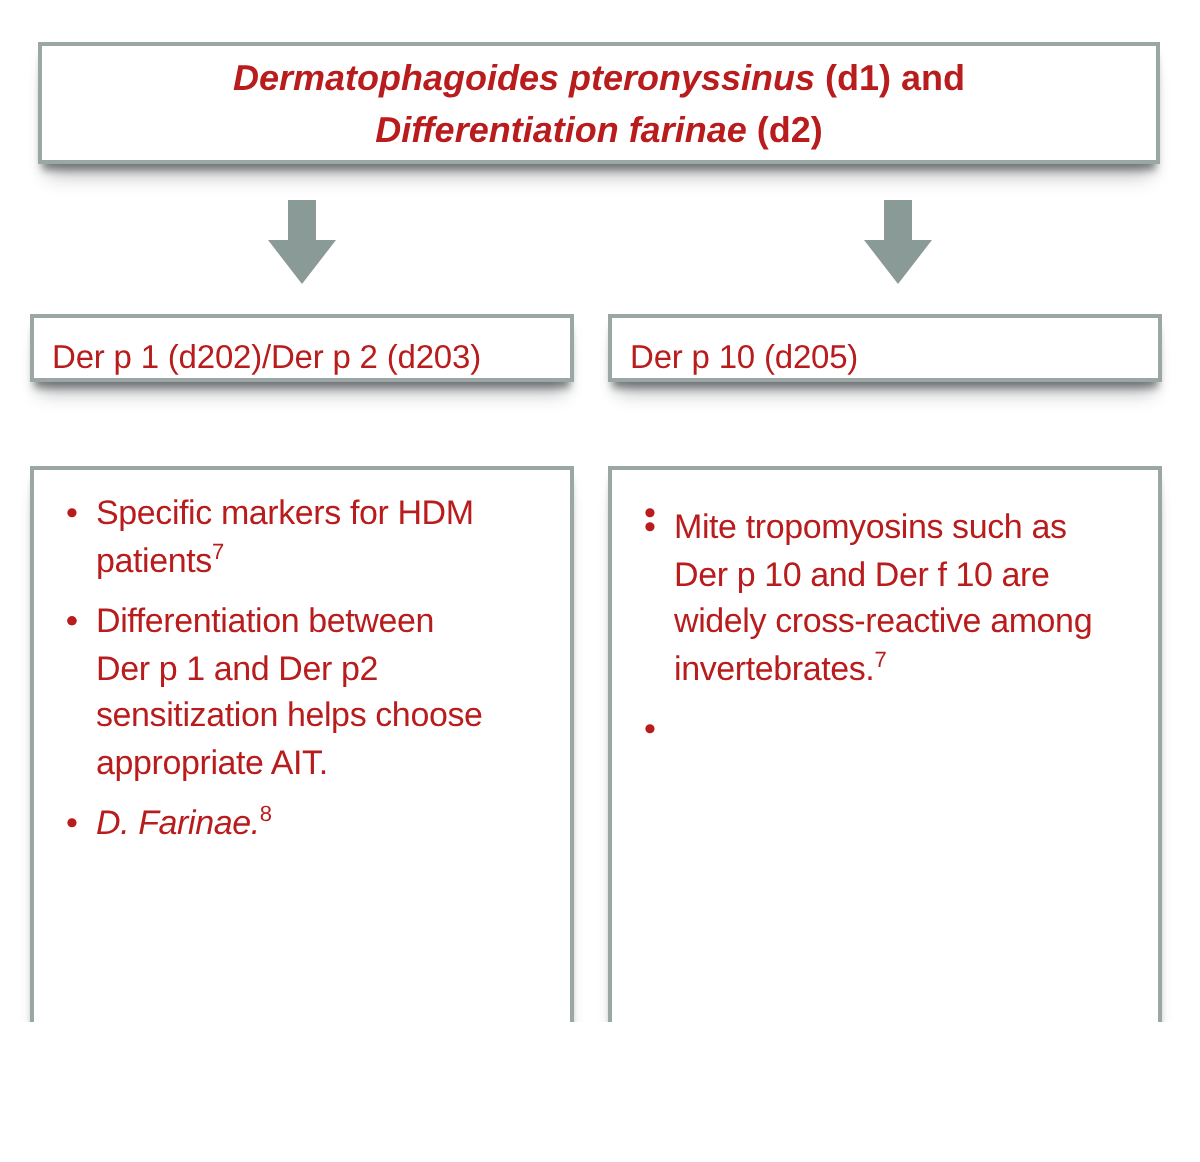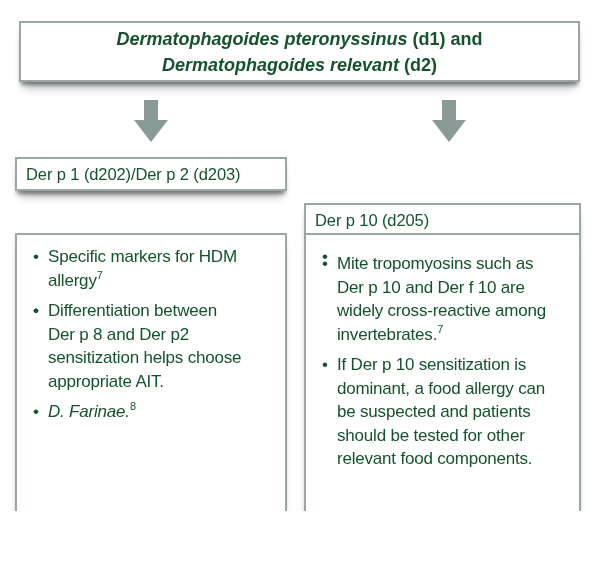--- a/index.html
+++ b/index.html
@@ -3,21 +3,21 @@
 <meta charset="utf-8">
 <style>
   html, body { margin: 0; padding: 0; background: #ffffff; }
   body { width: 600px; height: 581px; }
   .page {
     position: relative;
     width: 600px;
     height: 511px;
     background: #ffffff;
     font-family: "Liberation Sans", sans-serif;
-    color: #14532d;
+    color: #b91c1c;
     overflow: hidden;
   }
   .shadowed {
     background: #ffffff;
     border: 2px solid #9aa7a5;
     box-shadow: 0 5px 4px -2px rgba(38,44,48,0.55),
                 0 11px 9px -5px rgba(38,44,48,0.28);
     box-sizing: border-box;
   }
   .title-box {
@@ -39,27 +39,27 @@
     top: 100px;
     width: 34px; height: 42px;
   }
   .arrow-left  { left: 134px; }
   .arrow-right { left: 432px; }
   .label-box {
     position: absolute;
     top: 157px;
     height: 34px;
     display: flex;
-    align-items: center;
+    align-items: flex-end;
     padding-left: 9px;
     font-size: 16.5px;
     letter-spacing: -0.1px;
   }
   .label-left  { left: 15px;  width: 272px; }
-  .label-right { left: 304px; width: 277px; margin-top: 46px; }
+  .label-right { left: 304px; width: 277px; }
   .content-box {
     position: absolute;
     top: 233px;
     height: 319px;
   }
   .content-left  { left: 15px;  width: 272px; }
   .content-right { left: 304px; width: 277px; }
   ul.bullets {
     margin: 0;
     padding: 10px 8px 0 16px;
@@ -86,58 +86,54 @@
     vertical-align: super;
   }
 </style>
 </head>
 <body>
 
 <div class="page">
 
   <div class="title-box shadowed">
     <div class="title-line"><i>Dermatophagoides pteronyssinus</i><span> (d1) and</span></div>
-    <div class="title-line"><i>Dermatophagoides relevant</i><span> (d2)</span></div>
+    <div class="title-line"><i>Differentiation farinae</i><span> (d2)</span></div>
   </div>
 
   <svg class="arrow arrow-left" viewBox="0 0 34 42">
     <polygon points="10,0 24,0 24,20 34,20 17,42 0,20 10,20" fill="#8a9b97"></polygon>
   </svg>
   <svg class="arrow arrow-right" viewBox="0 0 34 42">
     <polygon points="10,0 24,0 24,20 34,20 17,42 0,20 10,20" fill="#8a9b97"></polygon>
   </svg>
 
   <div class="label-box label-left shadowed">
     <span>Der p 1 (d202)/Der p 2 (d203)</span>
   </div>
   <div class="label-box label-right shadowed">
     <span>Der p 10 (d205)</span>
   </div>
 
   <div class="content-box content-left shadowed">
     <ul class="bullets">
       <li><span class="bullet-dot">•</span><span>Specific markers for HDM
-allergy</span><sup>7</sup></li>
+patients</span><sup>7</sup></li>
       <li><span class="bullet-dot">•</span></li>
       <li><span class="bullet-dot">•</span><span>Differentiation between
-Der p 8 and Der p2
+Der p 1 and Der p2
 sensitization helps choose
 appropriate AIT.</span></li>
       <li><span class="bullet-dot">•</span><i>D. Farinae.</i><sup>8</sup></li>
     </ul>
   </div>
 
   <div class="content-box content-right shadowed">
     <ul class="bullets">
       <li><span class="bullet-dot">•</span></li>
       <li><span class="bullet-dot">•</span><span>Mite tropomyosins such as
 Der p 10 and Der f 10 are
 widely cross-reactive among
 invertebrates.</span><sup>7</sup></li>
-      <li><span class="bullet-dot">•</span><span>If Der p 10 sensitization is
-dominant, a food allergy can
-be suspected and patients
-should be tested for other
-relevant food components.</span></li>
+      <li><span class="bullet-dot">•</span></li>
     </ul>
   </div>
 
 </div>
 
 </body></html>

